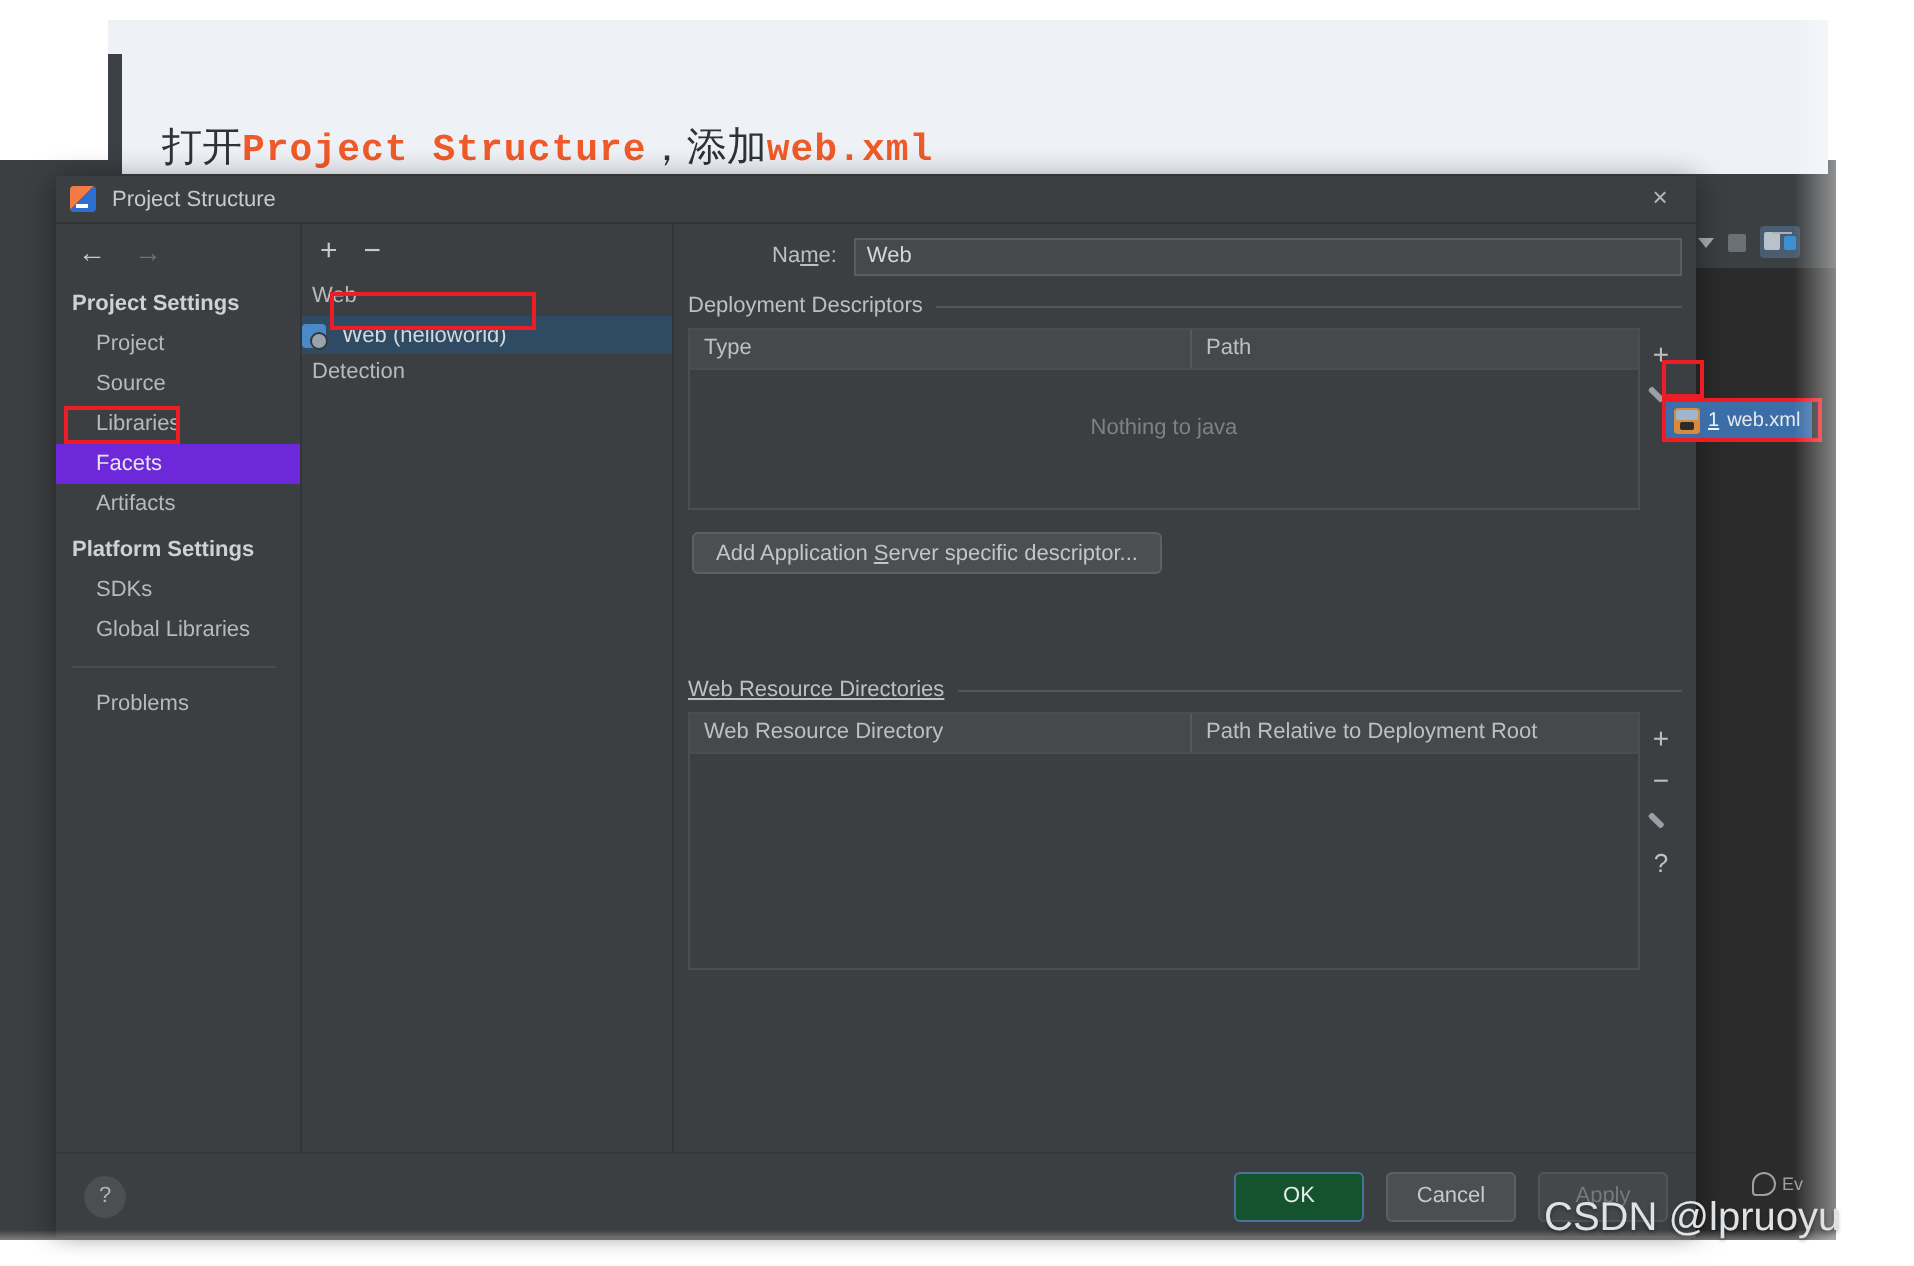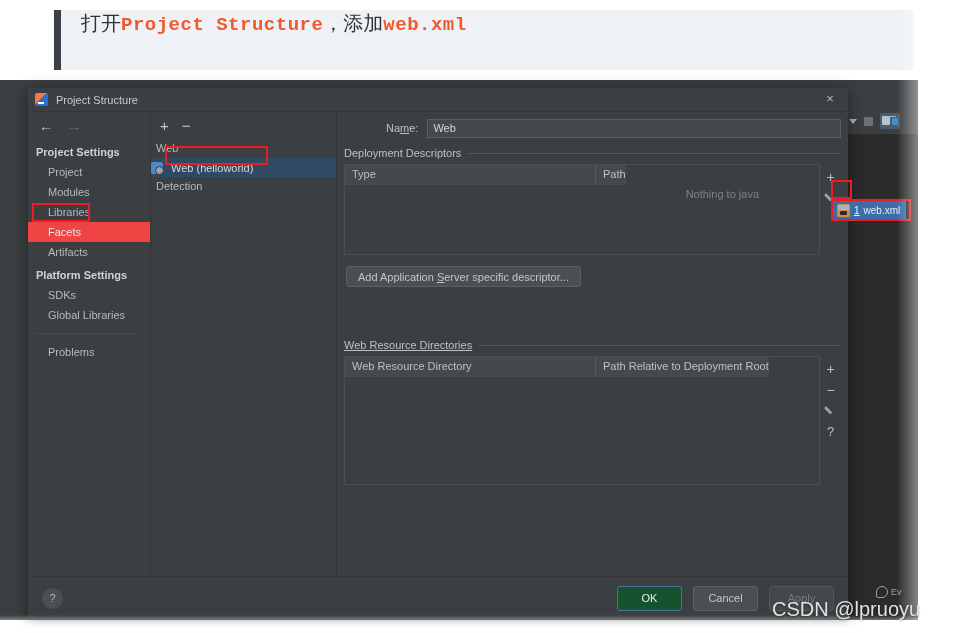--- a/index.html
+++ b/index.html
@@ -34,24 +34,24 @@
   }
   .wm.big { font-size: 150px; }
   .wm.mid { font-size: 120px; }
 
   
   .banner {
     position: absolute;
     left: 54px;
     top: 10px;
     width: 860px;
-    height: 60px;
+    height: 77px;
     background: #eef2f7;
     display: flex;
-    align-items: flex-start;
+    align-items: flex-end;
     z-index: 3;
   }
   .banner-bar {
     width: 7px;
     height: 60px;
     background: #3b3f46;
     flex: 0 0 auto;
   }
   .banner-text {
     padding-left: 20px;
@@ -265,21 +265,21 @@
   }
   .nav-item {
     padding-left: 20px;
     line-height: 20px;
     height: 20px;
     color: #b6babd;
     font-size: 11px;
     position: relative;
   }
   .nav-item.selected {
-    background: #ef4444;
+    background: #6d28d9;
     color: #e3e6e8;
   }
   .nav-sep {
     height: 1px;
     background: #4a4d4f;
     margin: 8px 12px 8px 8px;
   }
 
   
   .facets {
@@ -393,21 +393,21 @@
   .tbl-wrap {
     display: flex;
     flex: 0 0 auto;
   }
   .tbl {
     flex: 1 1 auto;
     min-width: 0;
     border: 1px solid #4a4e50;
     background: #3c3f41;
     display: flex;
-    flex-direction: row;
+    flex-direction: column;
   }
   .tbl-head {
     display: flex;
     height: 19px;
     background: #45494a;
     border-bottom: 1px solid #4a4e50;
     flex: 0 0 auto;
   }
   .tbl-head .th {
     font-size: 11px;
@@ -713,21 +713,21 @@
   <div class="dlg-body">
 
     <div class="nav">
       <div class="nav-arrows">
         <span class="arr">←</span>
         <span class="arr dim">→</span>
       </div>
 
       <div class="nav-group">Project Settings</div>
       <div class="nav-item">Project</div>
-      <div class="nav-item">Modules</div>
+      <div class="nav-item">Source</div>
       <div class="nav-item">Libraries</div>
       <div class="nav-item selected">Facets</div>
       <div class="nav-item">Artifacts</div>
 
       <div class="nav-group">Platform Settings</div>
       <div class="nav-item">SDKs</div>
       <div class="nav-item">Global Libraries</div>
 
       <div class="nav-sep"></div>
       <div class="nav-item">Problems</div>

